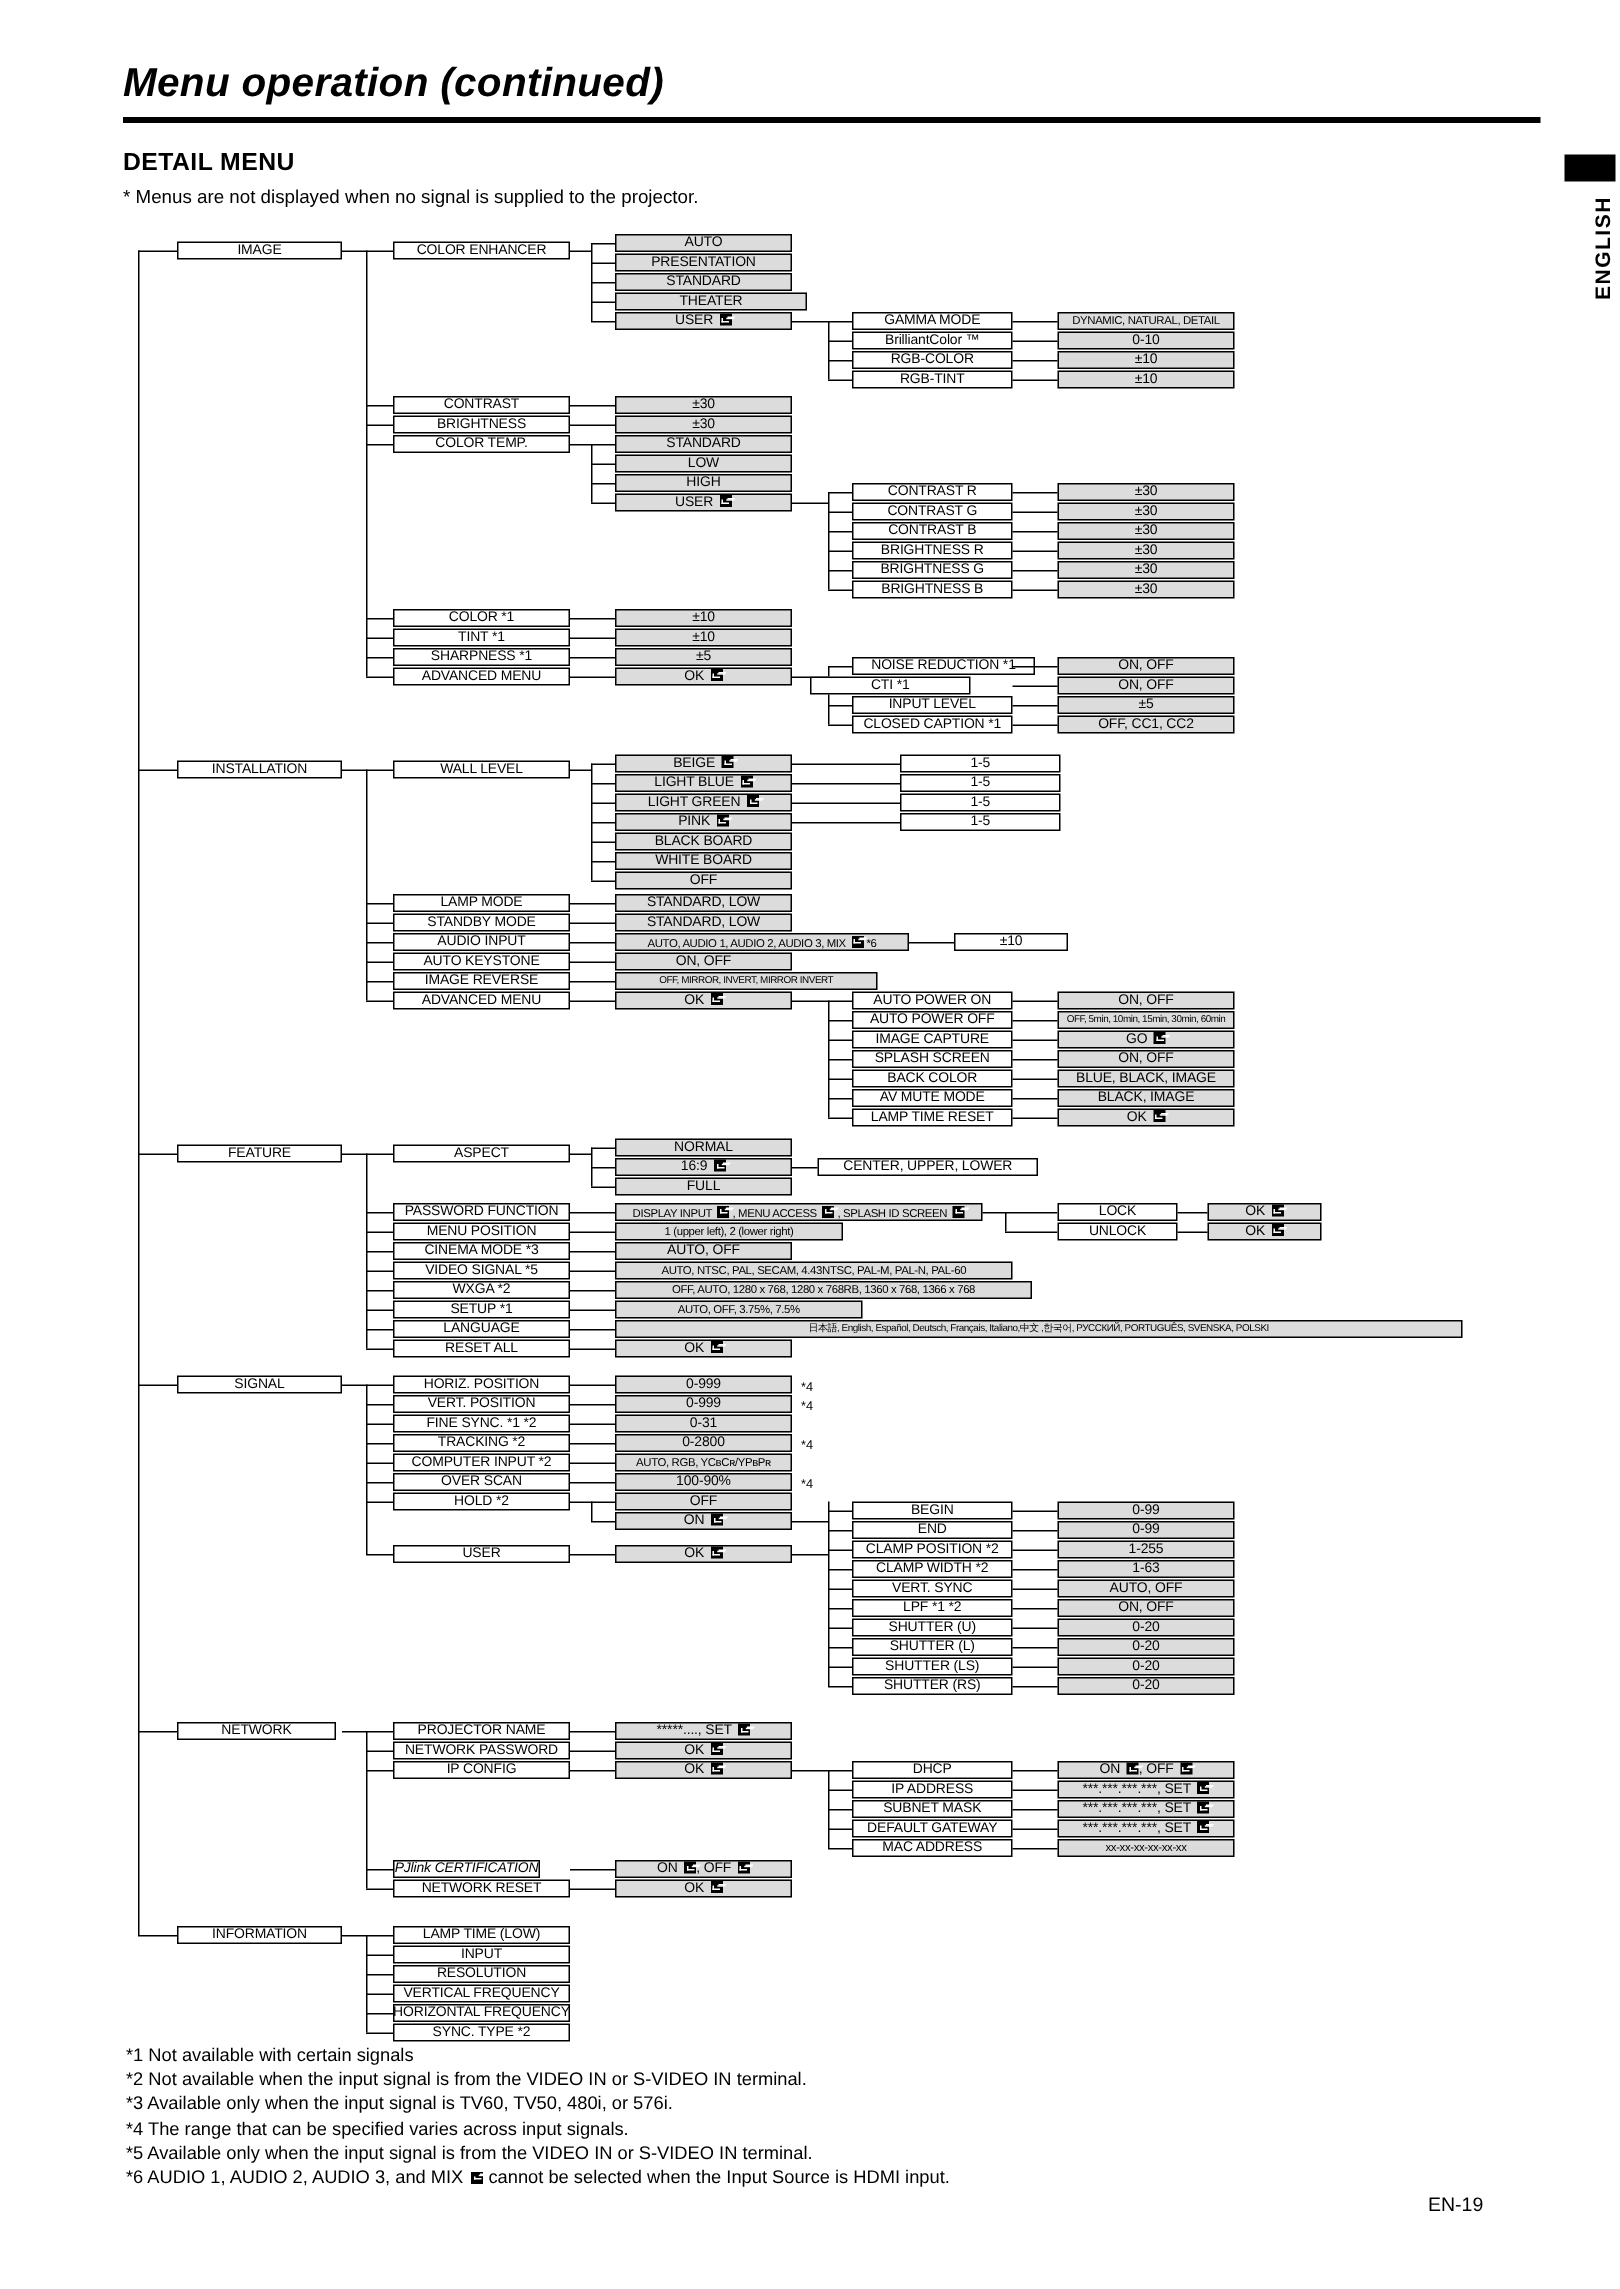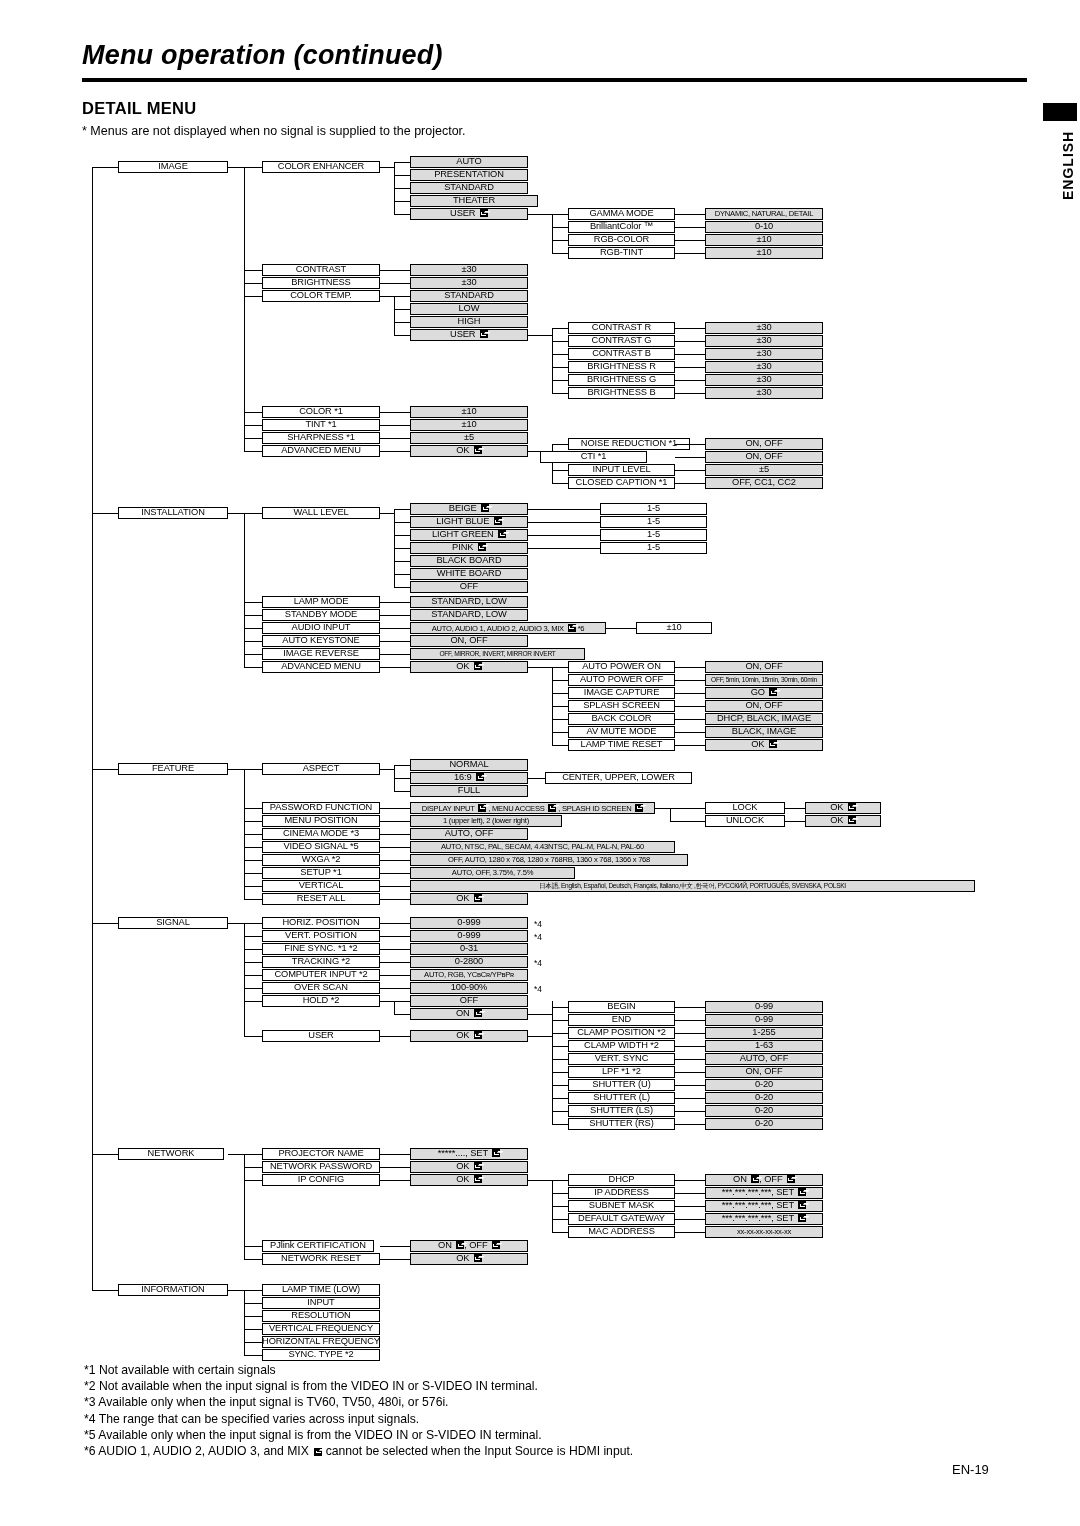--- a/index.html
+++ b/index.html
@@ -496,21 +496,21 @@
       <div class="line hline" style="left: 675px; top: 680px; width: 30px;"></div>
       <div class="node gray" style="left: 705px; top: 687px; width: 118px; height: 12px;">
         <span>GO <span class="enter"></span></span>
       </div>
       <div class="line hline" style="left: 675px; top: 693px; width: 30px;"></div>
       <div class="node gray" style="left: 705px; top: 700px; width: 118px; height: 12px;">
         <span>ON, OFF</span>
       </div>
       <div class="line hline" style="left: 675px; top: 706px; width: 30px;"></div>
       <div class="node gray" style="left: 705px; top: 713px; width: 118px; height: 12px;">
-        <span>DHCP, BLACK, IMAGE</span>
+        <span>BLUE, BLACK, IMAGE</span>
       </div>
       <div class="line hline" style="left: 675px; top: 719px; width: 30px;"></div>
       <div class="node gray" style="left: 705px; top: 726px; width: 118px; height: 12px;">
         <span>BLACK, IMAGE</span>
       </div>
       <div class="line hline" style="left: 675px; top: 732px; width: 30px;"></div>
       <div class="node gray" style="left: 705px; top: 739px; width: 118px; height: 12px;">
         <span>OK <span class="enter"></span></span>
       </div>
       <div class="line hline" style="left: 675px; top: 745px; width: 30px;"></div>
@@ -543,21 +543,21 @@
       <div class="node" style="left: 262px; top: 841px; width: 118px; height: 12px;">
         <span>VIDEO SIGNAL *5</span>
       </div>
       <div class="node" style="left: 262px; top: 854px; width: 118px; height: 12px;">
         <span>WXGA *2</span>
       </div>
       <div class="node" style="left: 262px; top: 867px; width: 118px; height: 12px;">
         <span>SETUP *1</span>
       </div>
       <div class="node" style="left: 262px; top: 880px; width: 118px; height: 12px;">
-        <span>VERTICAL</span>
+        <span>LANGUAGE</span>
       </div>
       <div class="node" style="left: 262px; top: 893px; width: 118px; height: 12px;">
         <span>RESET ALL</span>
       </div>
       <div class="line hline" style="left: 380px; top: 769px; width: 14px;"></div>
       <div class="line vline" style="left: 394px; top: 765px; height: 26px;"></div>
       <div class="line hline" style="left: 394px; top: 765px; width: 16px;"></div>
       <div class="line hline" style="left: 394px; top: 778px; width: 16px;"></div>
       <div class="line hline" style="left: 394px; top: 791px; width: 16px;"></div>
       <div class="node gray" style="left: 410px; top: 759px; width: 118px; height: 12px;">
@@ -797,21 +797,21 @@
       <div class="line hline" style="left: 244px; top: 1259px; width: 18px;"></div>
       <div class="node" style="left: 262px; top: 1148px; width: 118px; height: 12px;">
         <span>PROJECTOR NAME</span>
       </div>
       <div class="node" style="left: 262px; top: 1161px; width: 118px; height: 12px;">
         <span>NETWORK PASSWORD</span>
       </div>
       <div class="node" style="left: 262px; top: 1174px; width: 118px; height: 12px;">
         <span>IP CONFIG</span>
       </div>
-      <div class="node" style="left: 262px; top: 1240px; width: 112px; height: 12px;">
+      <div class="node" style="left: 262px; top: 1240px; width: 98px; height: 12px; font-style: italic;">
         <span>PJlink CERTIFICATION</span>
       </div>
       <div class="node" style="left: 262px; top: 1253px; width: 118px; height: 12px;">
         <span>NETWORK RESET</span>
       </div>
       <div class="node gray" style="left: 410px; top: 1148px; width: 118px; height: 12px;">
         <span>*****...., SET <span class="enter"></span></span>
       </div>
       <div class="line hline" style="left: 380px; top: 1154px; width: 30px;"></div>
       <div class="node gray" style="left: 410px; top: 1161px; width: 118px; height: 12px;">

